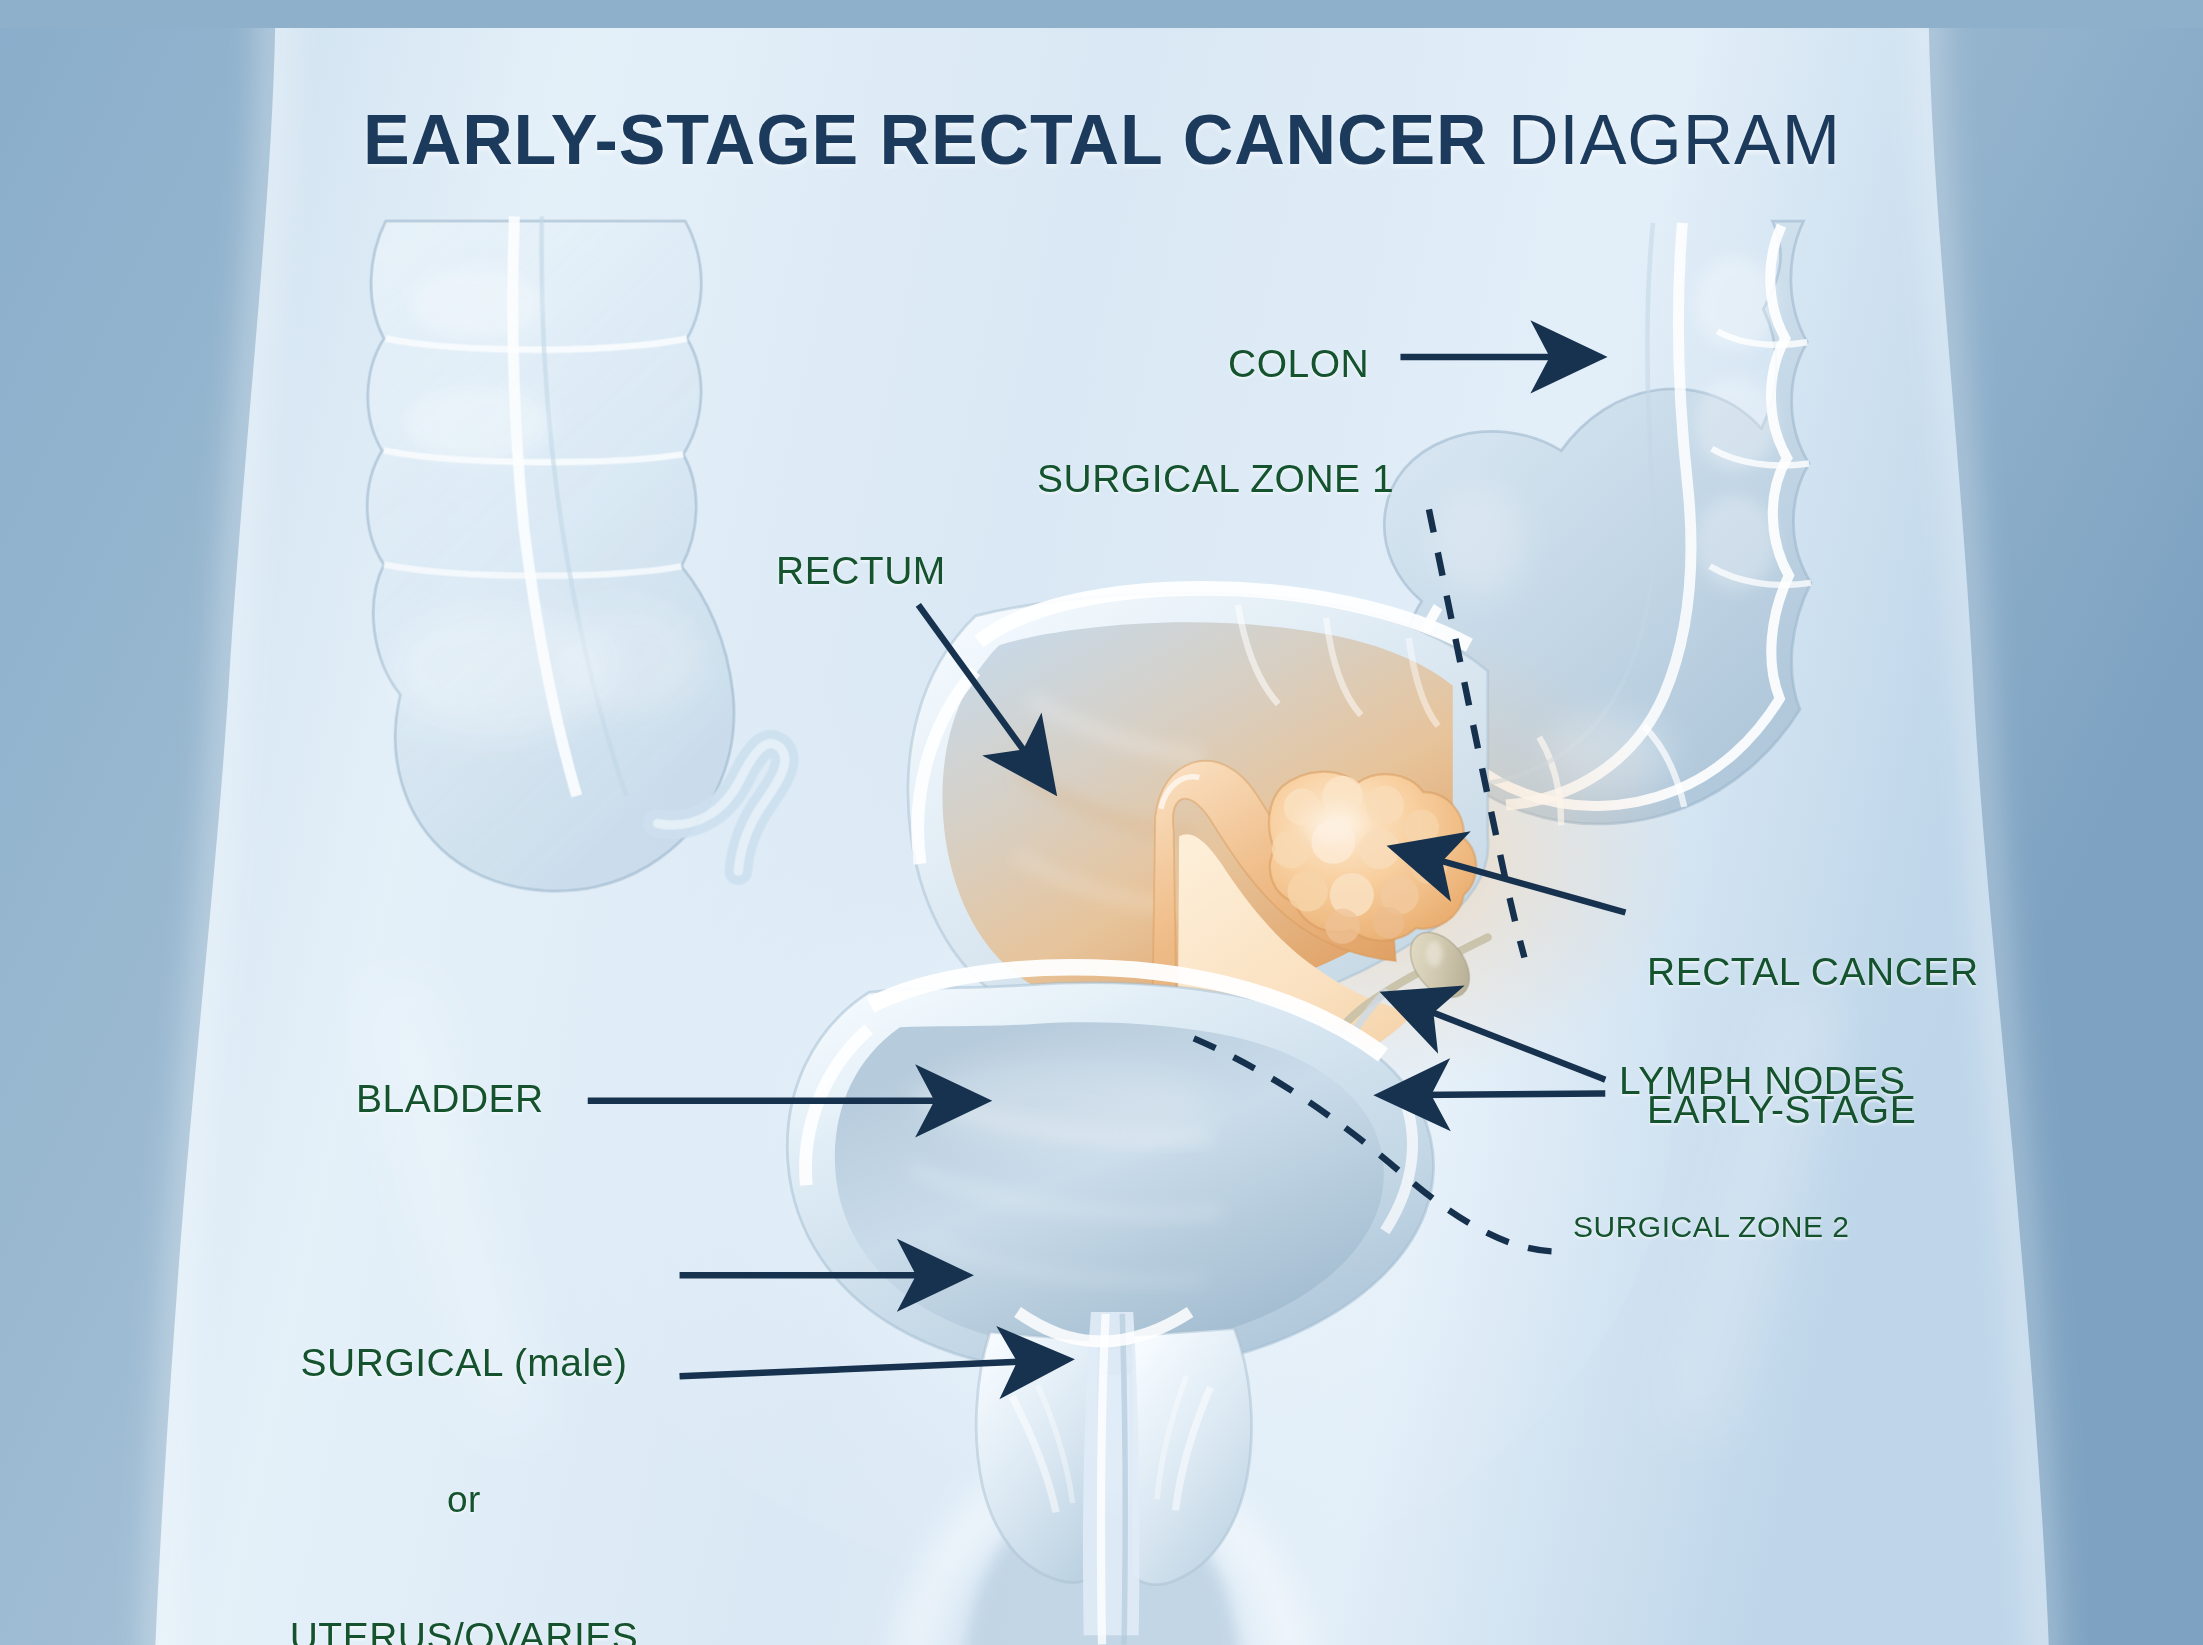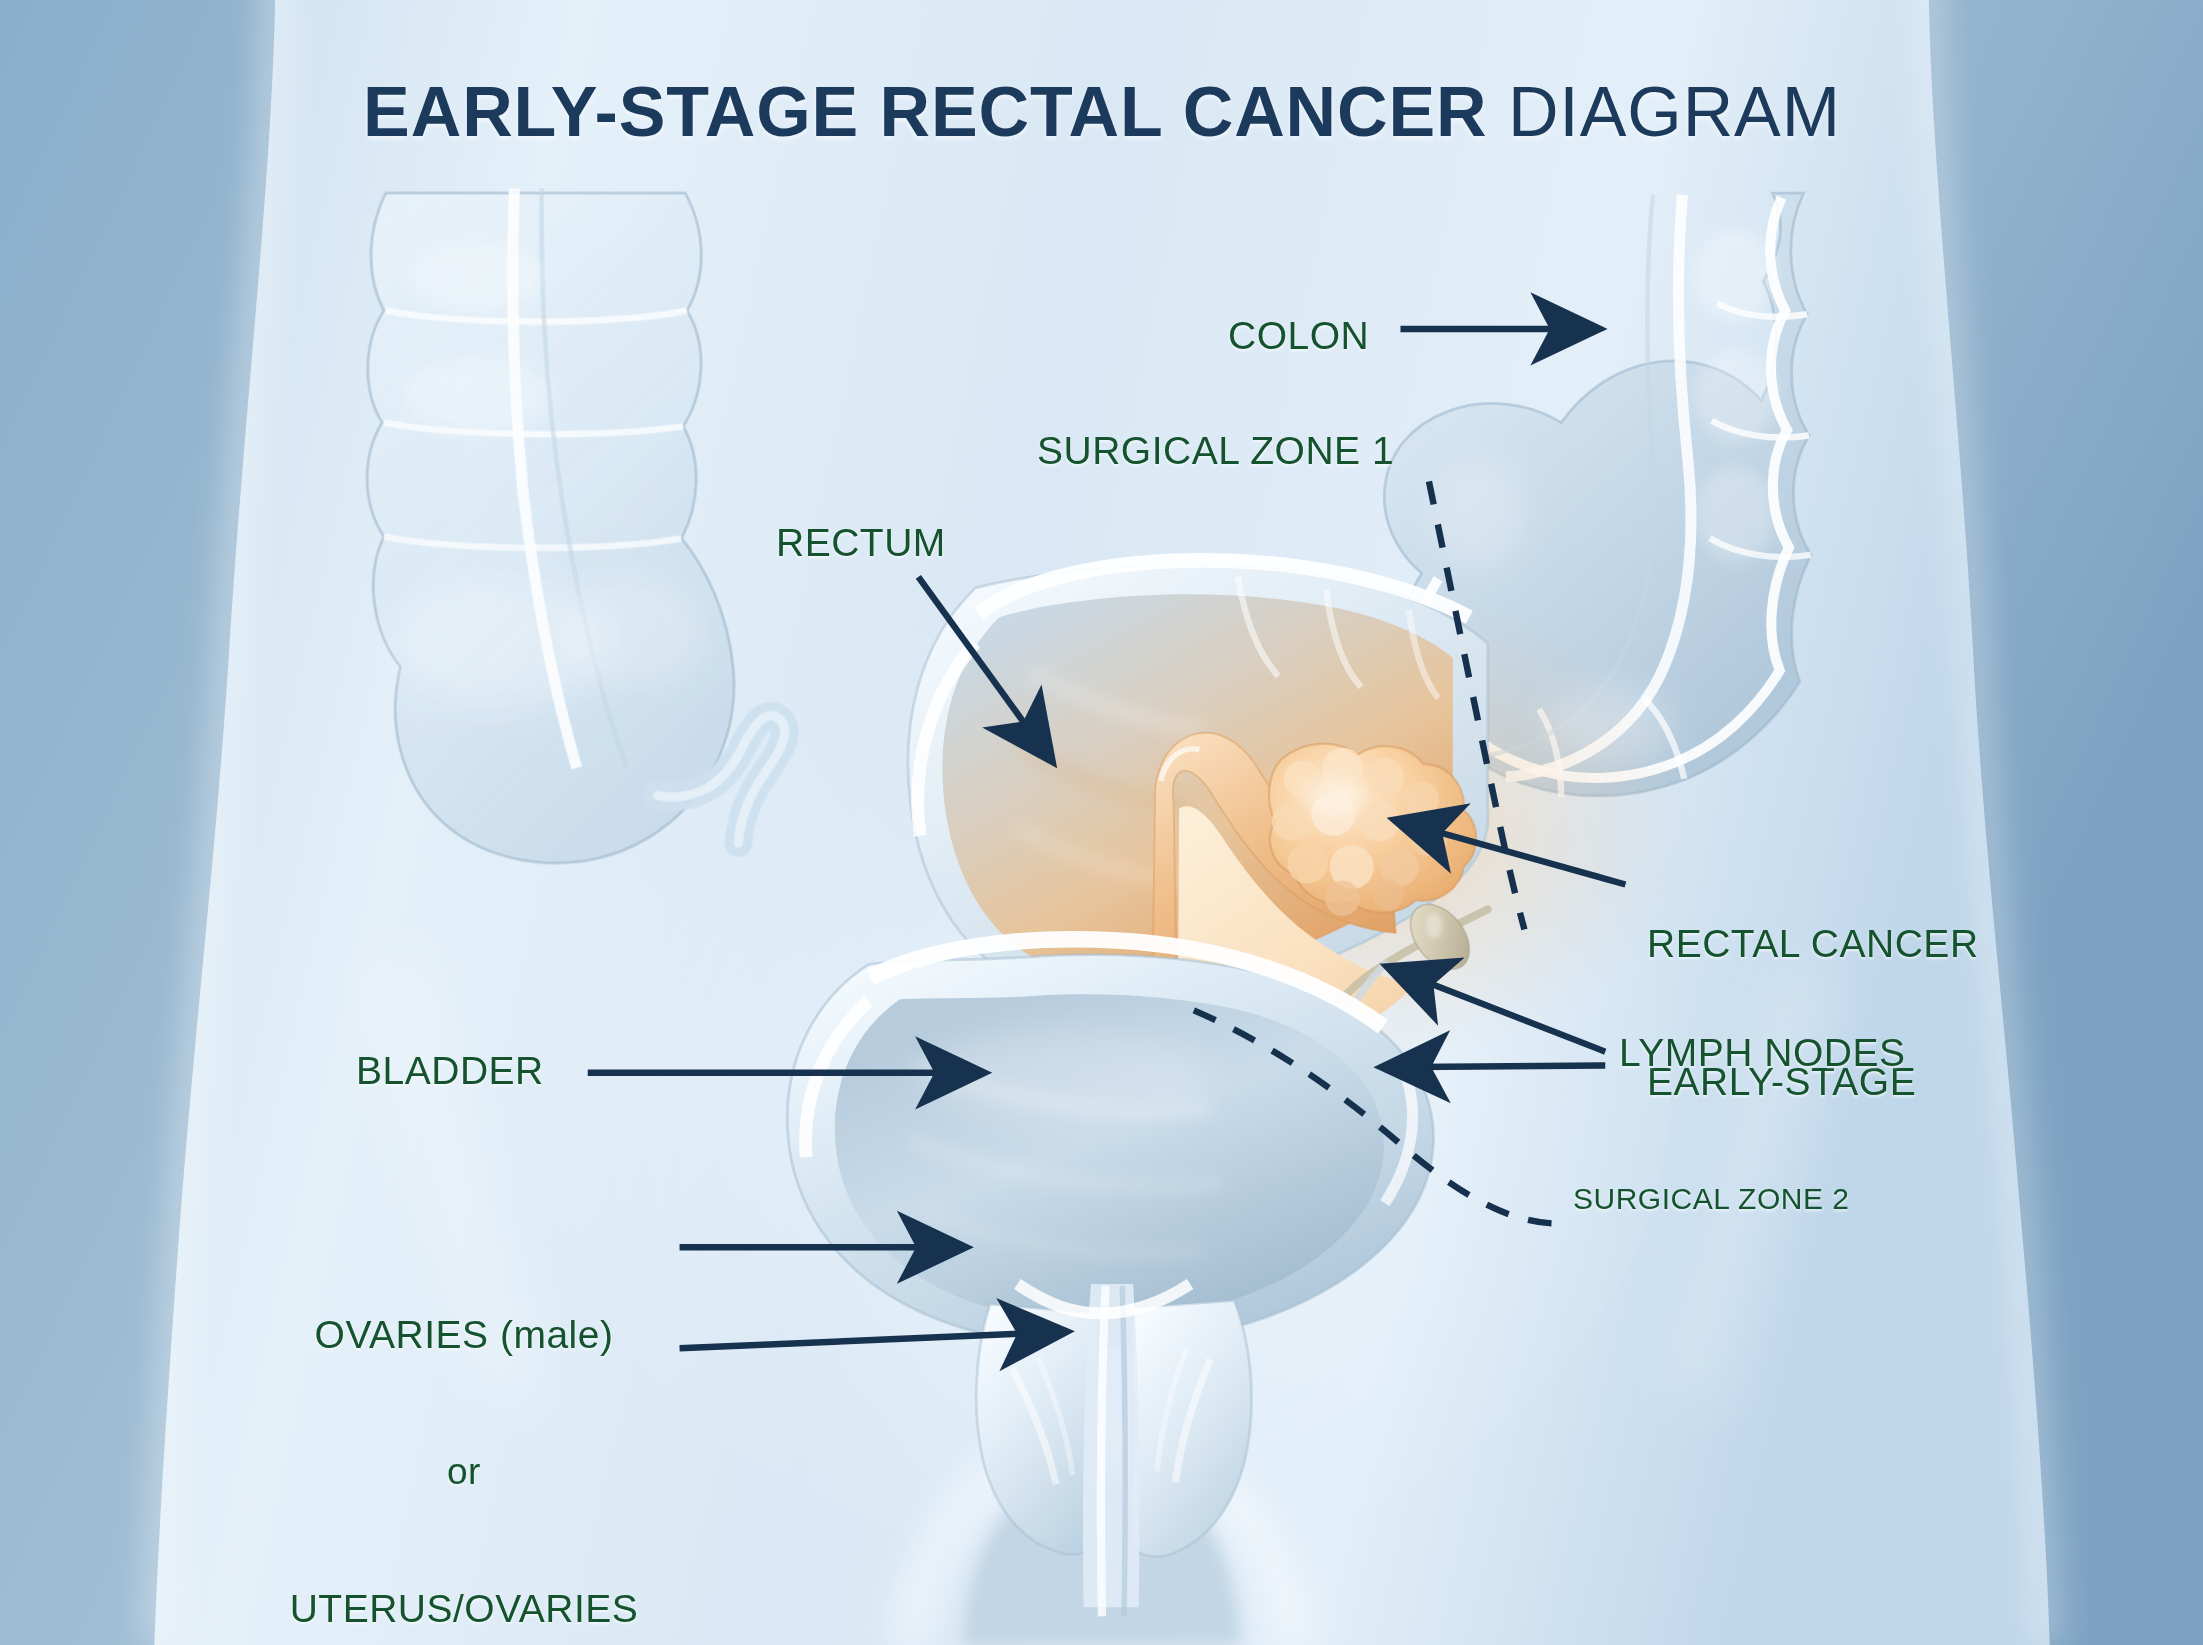--- a/index.html
+++ b/index.html
@@ -1,21 +1,21 @@
 <!DOCTYPE html>
 <html style="font-size:14.7px"><head>
 <meta charset="utf-8">
 <style>
   html,body{margin:0;padding:0;}
   body{
     width:2204px;height:1646px;overflow:hidden;
     font-family:"Liberation Sans",sans-serif;
     background:#8fb0cb;
   }
-  #stage{position:relative;width:2204px;height:1238px;}
+  #stage{position:relative;width:2204px;height:1238px;margin-top:28px;}
   #stage svg{position:absolute;top:0;left:0;width:2204px;height:1646px;}
   .lbl{
     position:absolute;
     color:#14532d;
     letter-spacing:0.5px;
     white-space:pre;
     text-shadow:0 1.8px 2.8px rgba(255,255,255,.65);
     line-height:1.18;
   }
   .ttl-wrap{
@@ -481,20 +481,20 @@
   <div>EARLY-STAGE</div>
 </div>
 
 <div class="lbl l-lymph">LYMPH NODES</div>
 
 <div class="lbl l-sz2">SURGICAL ZONE 2</div>
 
 <div class="lbl l-bladder">BLADDER</div>
 
 <div class="lbl l-organs">
-  <div>OVARIES (male)</div>
+  <div>SURGICAL (male)</div>
   <div class="sub">or</div>
   <div>UTERUS/OVARIES</div>
   
 </div>
 
 </div>
 
 
 </body></html>

